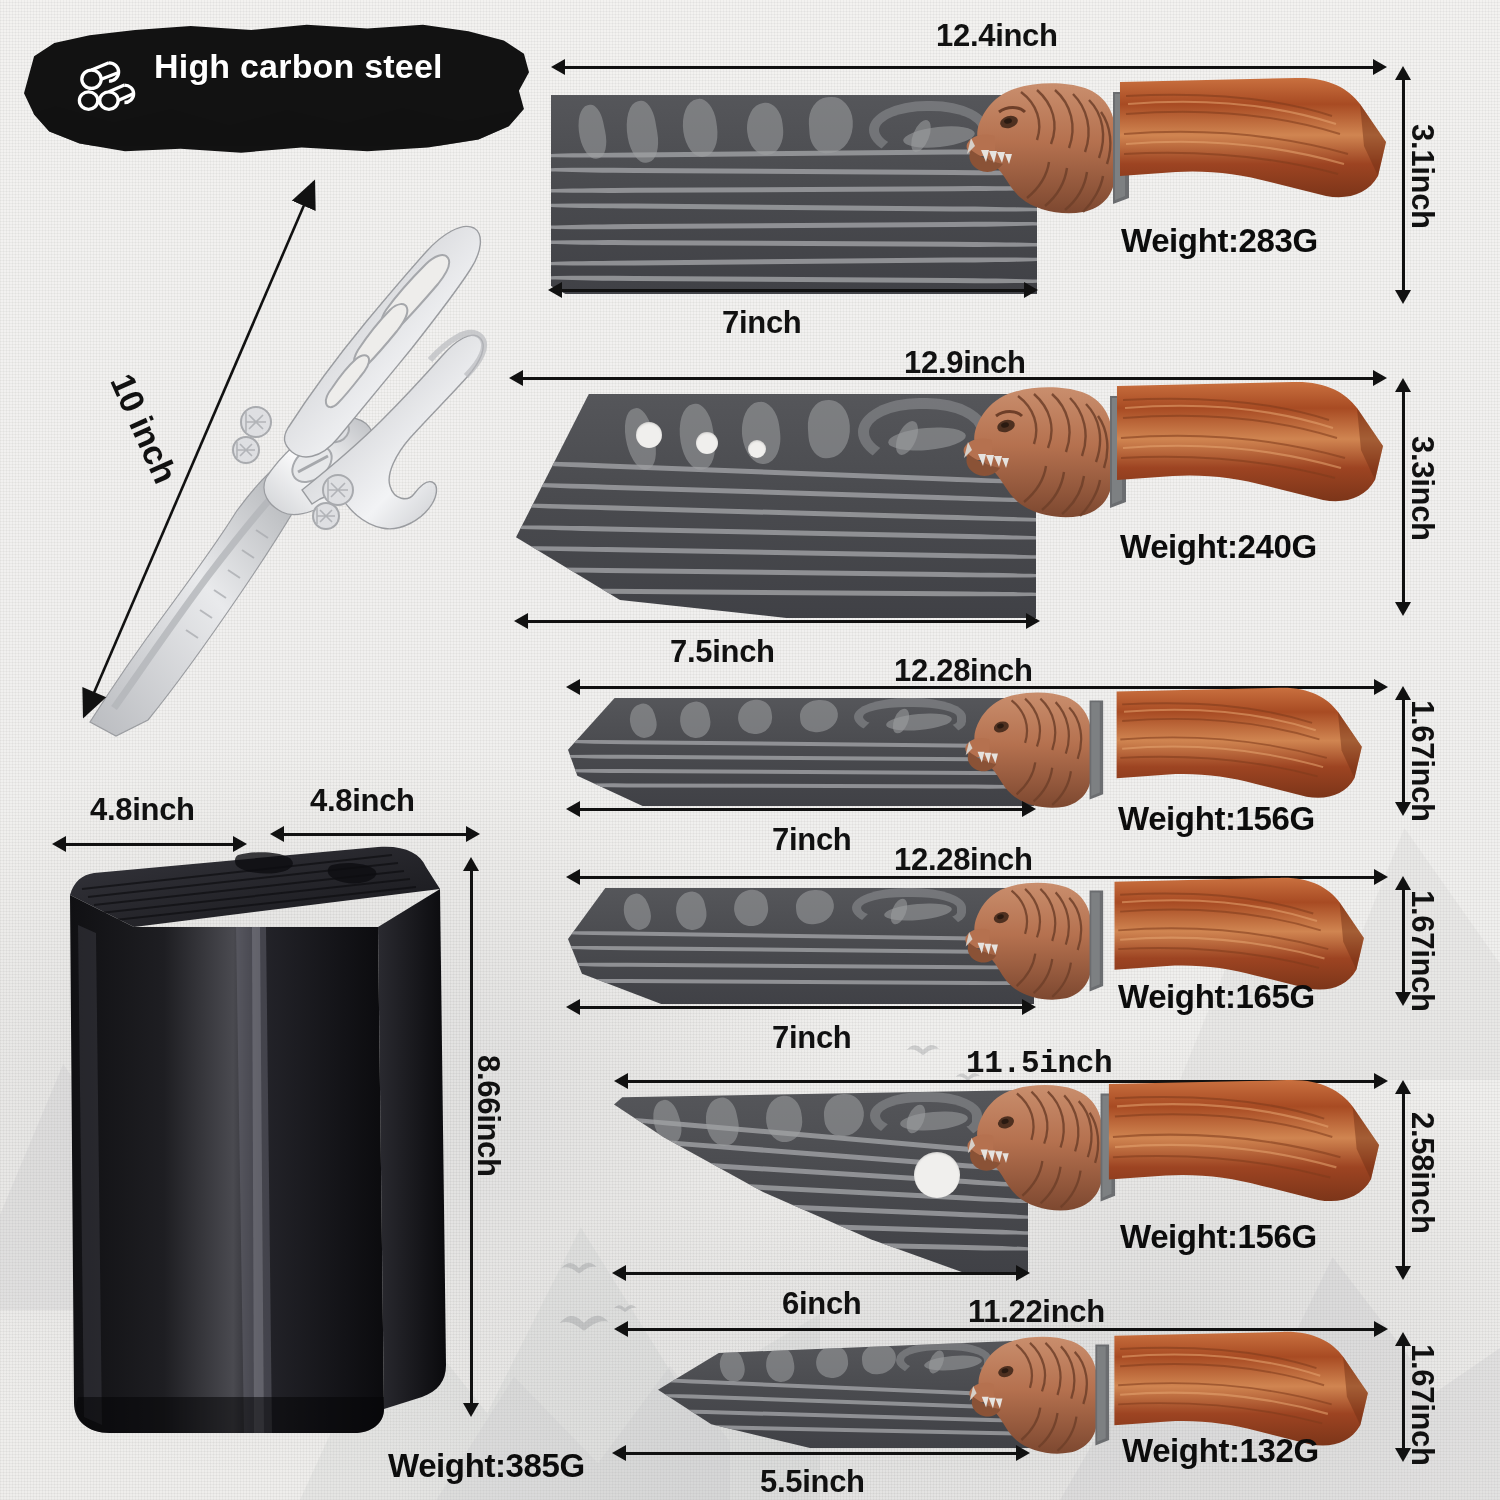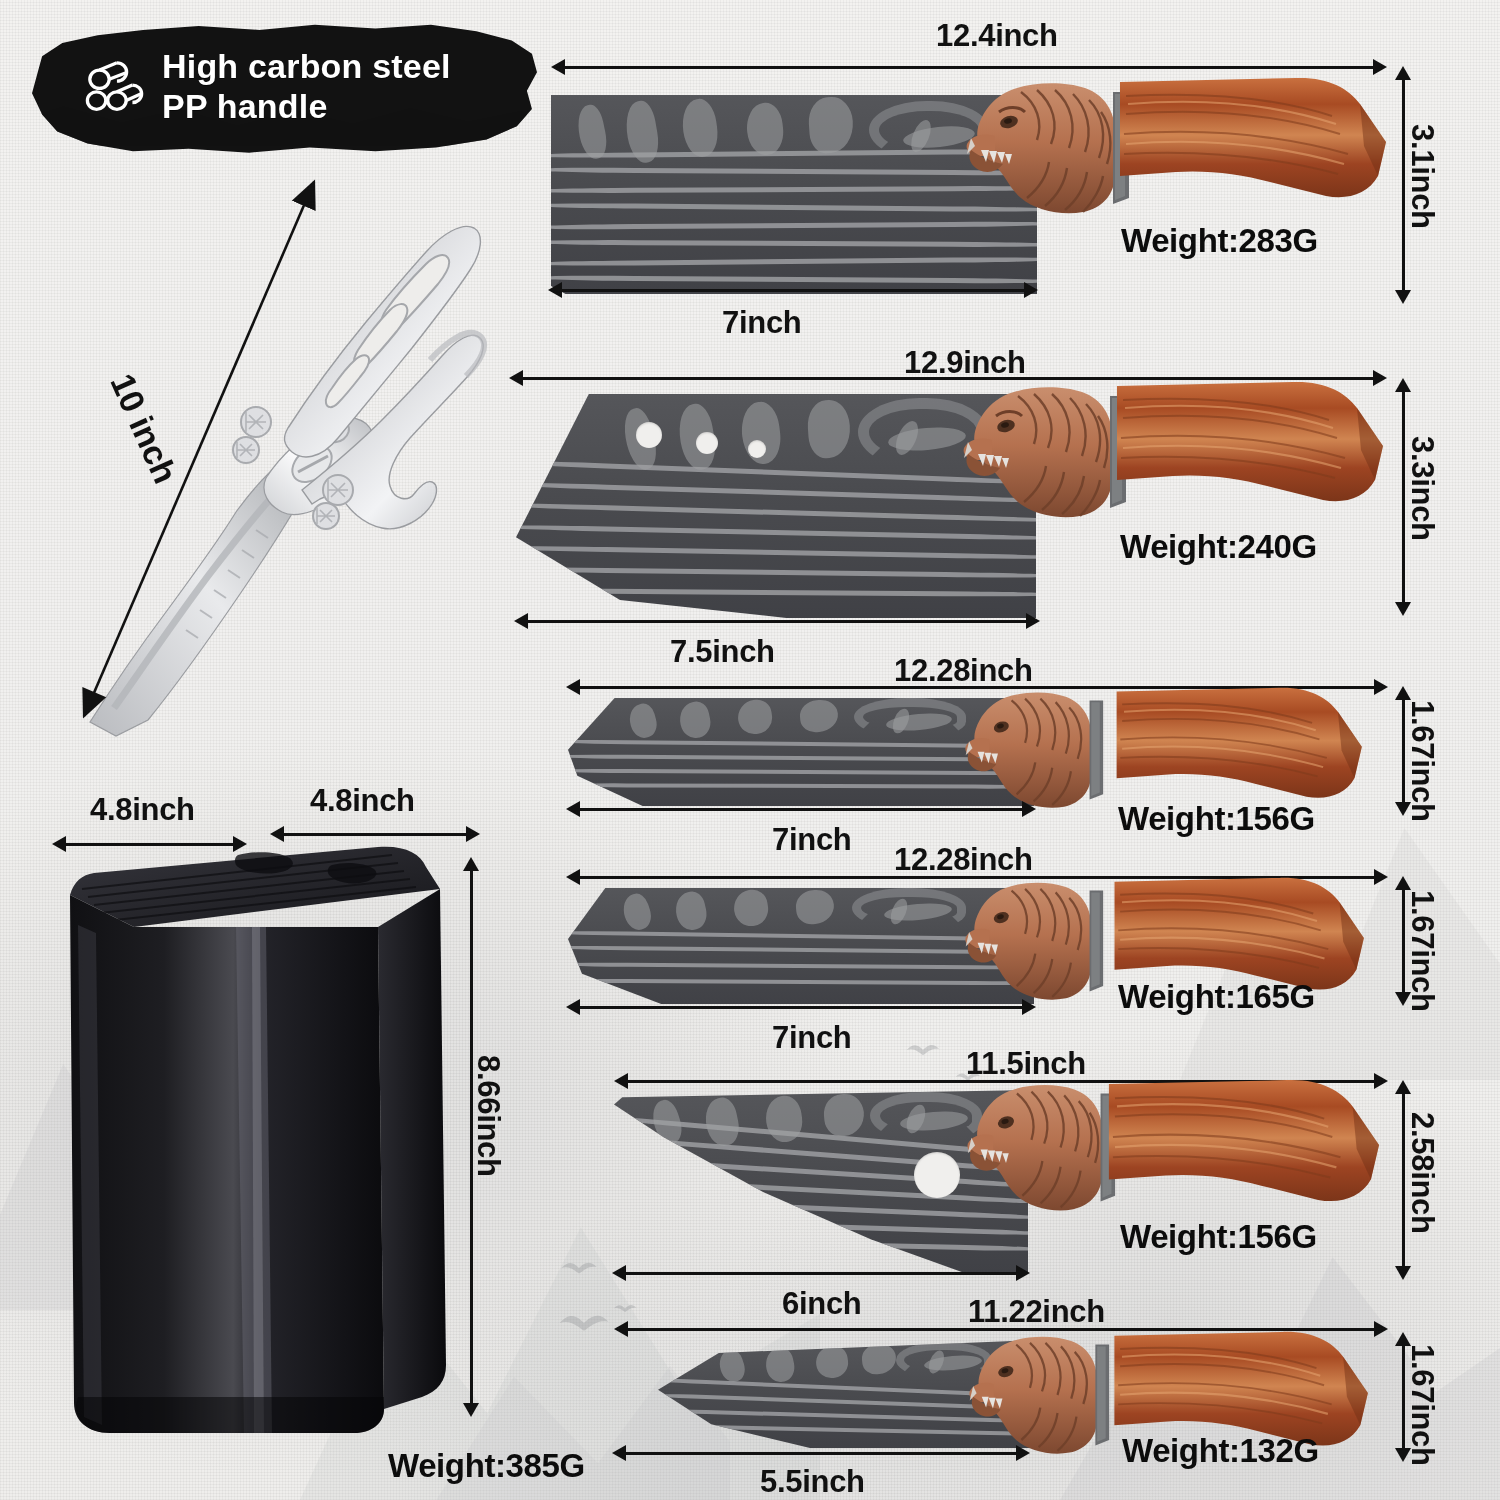--- a/index.html
+++ b/index.html
@@ -30,21 +30,21 @@
     pointer-events: none;
   }
 
   
   .mtn { position: absolute; background: #b9bbbe; opacity: .30; }
 
   .bird { position: absolute; opacity: .34; }
 
   
   #badge {
-    position: absolute; left: 32px; top: 22px;
+    position: absolute; left: 24px; top: 22px;
     width: 505px; height: 132px;
   }
   #badge .stroke {
     position: absolute; inset: 0;
     background: #121212;
     clip-path: polygon(
       2% 26%, 6% 16%, 13% 10%, 22% 6%, 33% 3%, 45% 6%, 56% 2%, 68% 5%,
       79% 2%, 88% 7%, 95% 14%, 99% 24%, 100% 38%, 98% 52%, 99% 66%,
       96% 79%, 90% 89%, 80% 95%, 68% 98%, 55% 95%, 43% 99%, 31% 96%,
       20% 98%, 11% 92%, 5% 83%, 2% 70%, 0% 54%, 1% 40%
@@ -160,21 +160,20 @@
         <path d="M16 14.5 L34 7 M26 24 L44 17"></path>
         <path d="M34 7 a10 9.5 0 0 1 10 9.5 a10 9.5 0 0 1 -10 9.5"></path>
         <ellipse cx="13" cy="46" rx="9.5" ry="9"></ellipse>
         <ellipse cx="34" cy="46" rx="9.5" ry="9"></ellipse>
         <path d="M34 37 L50 30 M43.5 46 L59 39"></path>
         <path d="M50 30 a9.5 9 0 0 1 9.5 9 a9.5 9 0 0 1 -9.5 9"></path>
       </g>
     </svg>
     <div class="txt">
       <div>High carbon steel</div>
-      <div>PP handle</div>
     </div>
   </div>
 
   <div id="shears">
     <svg viewBox="0 0 420 580" width="420" height="580">
       <defs>
         <linearGradient id="sg1" x1="0" y1="0" x2="1" y2="1">
           <stop offset="0" stop-color="#fdfdfd"></stop>
             <stop offset=".35" stop-color="#d8d9dc"></stop>
           <stop offset=".65" stop-color="#f2f3f5"></stop>
@@ -694,21 +693,21 @@
     </div>
     <div class="dlabel vert" style="left:1440px; top:890px;">1.67inch</div>
   </div>
 
   <div class="knife" style="left:0; top:0; width:1500px; height:1300px;">
     <div class="dim-h" style="left:614px; top:1072px; width:774px;">
       <div class="ar l"></div>
         <div class="line"></div>
         <div class="ar r"></div>
     </div>
-    <div class="dlabel" style="left:966px; top:1046px;">11.5inch</div>
+    <div class="dlabel" style="left:966px; top:1046px;font-family:Liberation Mono, monospace;">11.5inch</div>
 
     <div class="blade" style="left:614px; top:1090px; width:414px; height:182px;
                 clip-path: polygon(2% 4%, 100% 0, 100% 100%, 84% 100%, 62% 82%, 36% 56%, 12% 26%, 0 8%);">
       <div class="base"></div>
       <div class="waves">
         <i style="top:44px;  transform:rotate(5deg);"></i>
         <i style="top:62px;  transform:rotate(4.4deg);"></i>
         <i style="top:80px;  transform:rotate(3.6deg);"></i>
         <i style="top:98px;  transform:rotate(3deg);"></i>
         <i style="top:116px; transform:rotate(2.4deg);"></i>

